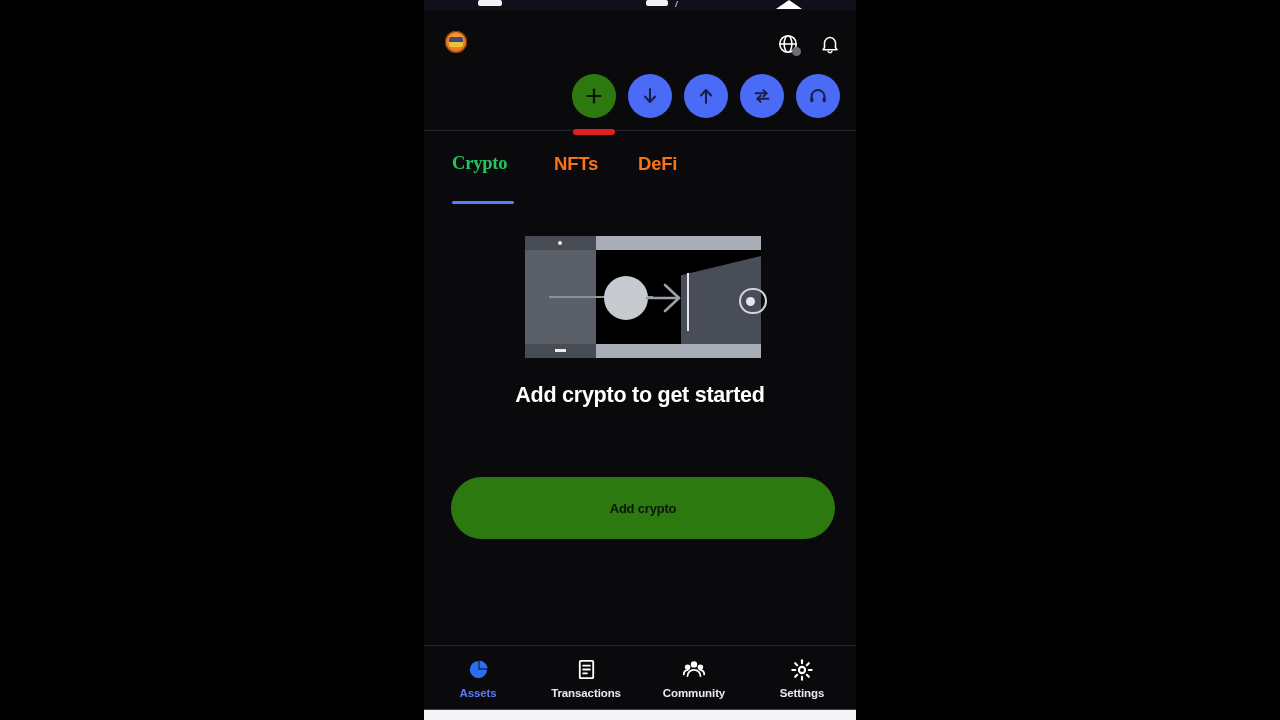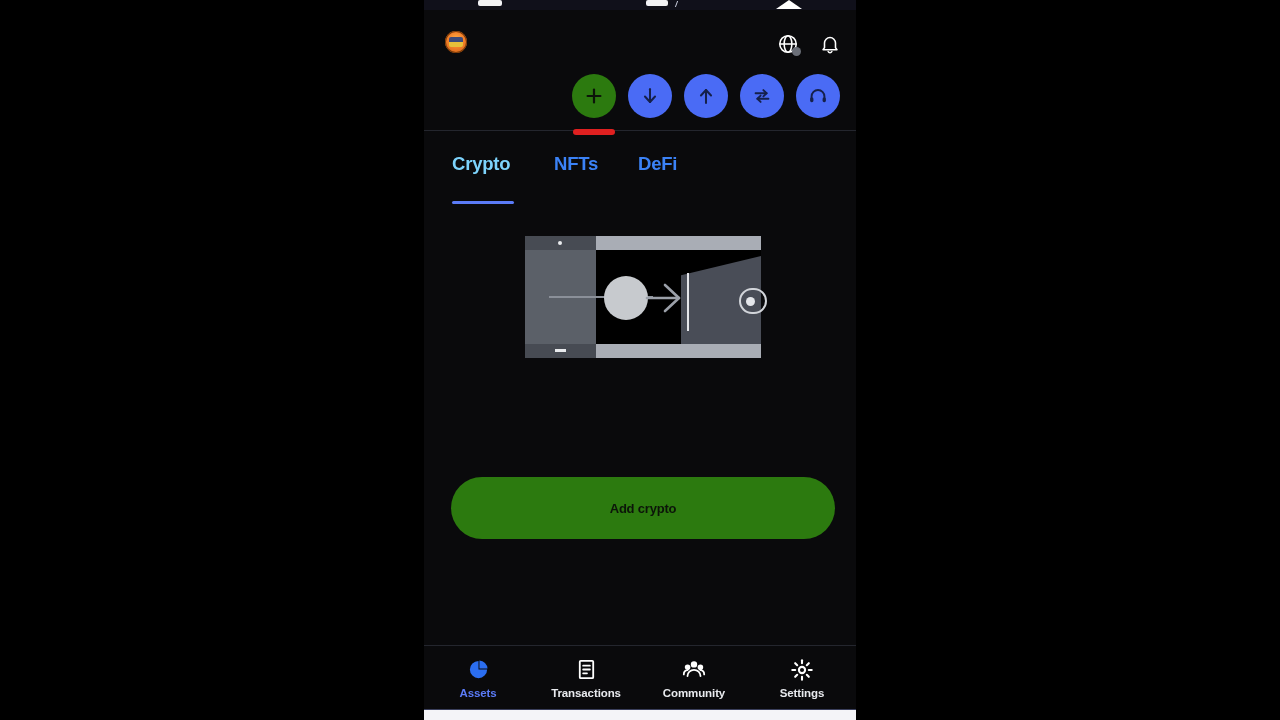--- a/index.html
+++ b/index.html
@@ -195,26 +195,26 @@
     position: absolute;
     left: 0; top: 131px;
     width: 432px;
     height: 72px;
   }
   .tab {
     position: absolute;
     top: 22px;
     font-size: 18.5px;
     font-weight: 700;
-    color: #3b82f6;
+    color: #f97316;
     letter-spacing: -0.2px;
     cursor: pointer;
     white-space: nowrap;
   }
-  .tab.active { color: #7dd3fc; }
+  .tab.active { color: #22c55e; font-family: Liberation Serif, serif; }
   .tab-underline {
     position: absolute;
     height: 2.5px;
     background: #5b7bf7;
     border-radius: 2px;
     top: 70px;
   }
 
   
   .empty {
@@ -484,20 +484,21 @@
           <line x1="2" y1="18" x2="34" y2="18"></line>
           <polyline points="20,5 34,18 20,31"></polyline>
         </svg>
         <div class="il-wallet"></div>
         <div class="il-wallet-strap"></div>
         <div class="il-wallet-clasp">
           <div class="il-wallet-clasp-dot"></div>
         </div>
       </div>
 
+      <div class="empty-title">Add crypto to get started</div>
 
       <button class="cta">Add crypto</button>
     </div>
 
     <div class="bnav">
 
       <div class="bnav-item active">
         <span class="bnav-icon">
           <svg width="23" height="23" viewBox="0 0 24 24">
             <path d="M12 3a9 9 0 1 0 9 9h-9V3z" fill="#2b6ef0"></path>

